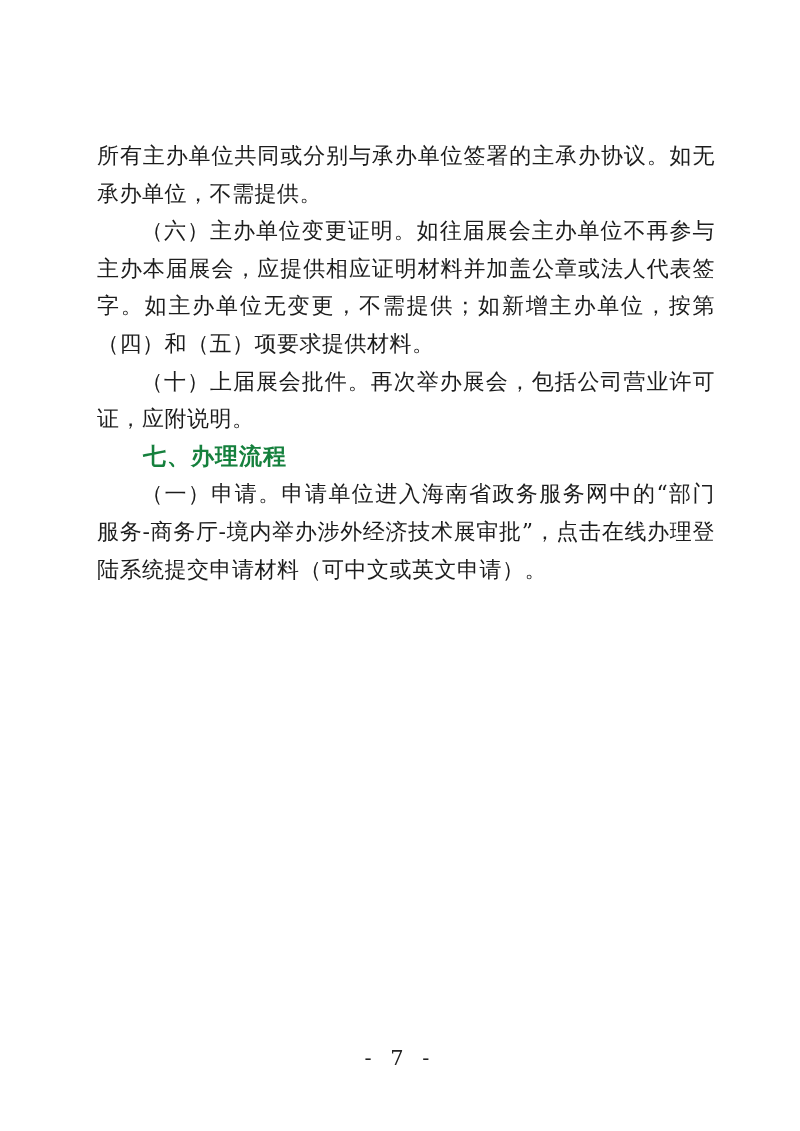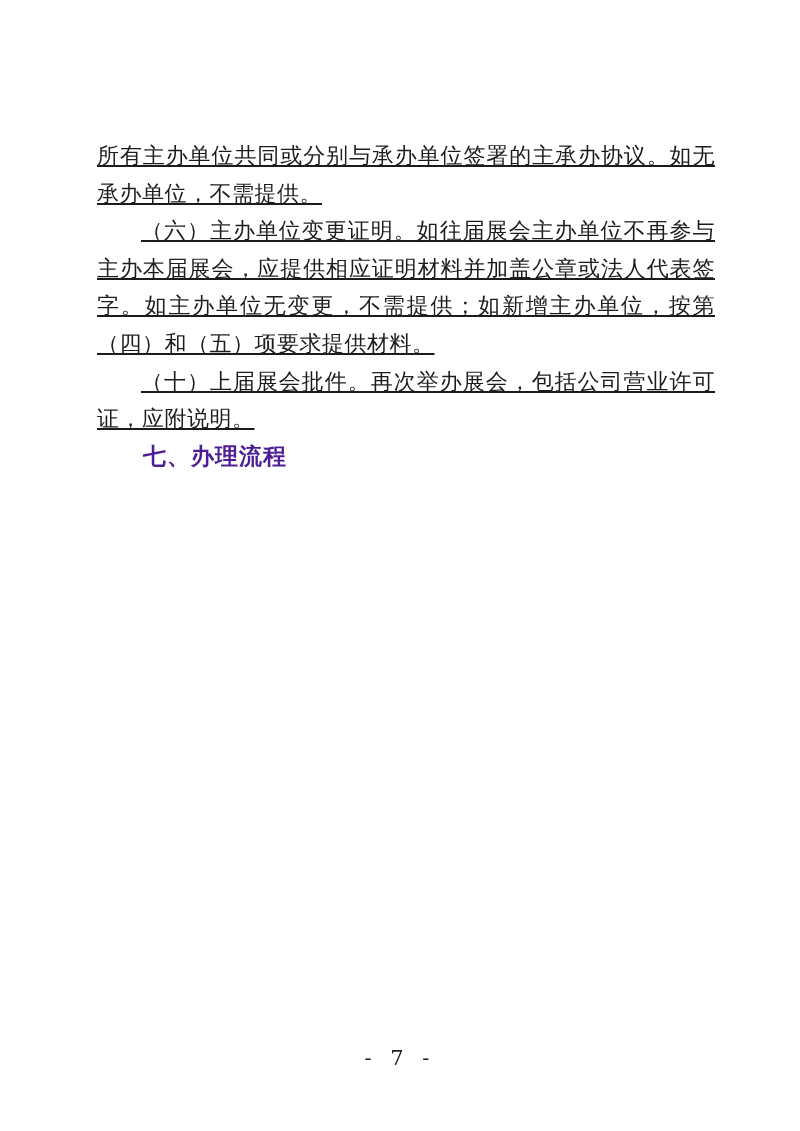--- a/index.html
+++ b/index.html
@@ -22,34 +22,33 @@
     top: 137px;
     width: 618px;
   }
   .body-para {
     margin: 0;
     font-size: 22px;
     line-height: 37.6px;
     text-align: justify;
     letter-spacing: 0.5px;
     color: #1c1c1c;
-    text-decoration: underline;
   }
   .indent {
     text-indent: 2em;
   }
   .section-heading {
     margin: 0;
     font-family: "DejaVu Sans", "Liberation Sans", sans-serif;
     font-weight: bold;
     font-size: 23px;
     line-height: 37.6px;
     text-indent: 2em;
     letter-spacing: 1px;
-    color: #4c1d95;
+    color: #15803d;
   }
   .page-footer {
     position: absolute;
     left: 0;
     top: 1043px;
     width: 100%;
     text-align: center;
     font-size: 21px;
     line-height: 30px;
     letter-spacing: 6px;
@@ -59,17 +58,18 @@
 </head>
 <body>
 
 <div class="page">
 
   <div class="page-text">
     <p class="body-para">所有主办单位共同或分别与承办单位签署的主承办协议。如无承办单位，不需提供。</p>
     <p class="body-para indent">（六）主办单位变更证明。如往届展会主办单位不再参与主办本届展会，应提供相应证明材料并加盖公章或法人代表签字。如主办单位无变更，不需提供；如新增主办单位，按第（四）和（五）项要求提供材料。</p>
     <p class="body-para indent">（十）上届展会批件。再次举办展会，包括公司营业许可证，应附说明。</p>
     <p class="section-heading">七、办理流程</p>
+    <p class="body-para indent">（一）申请。申请单位进入海南省政务服务网中的“部门服务-商务厅-境内举办涉外经济技术展审批”，点击在线办理登陆系统提交申请材料（可中文或英文申请）。</p>
   </div>
 
   <div class="page-footer">- 7 -</div>
 
 </div>
 
 </body></html>

